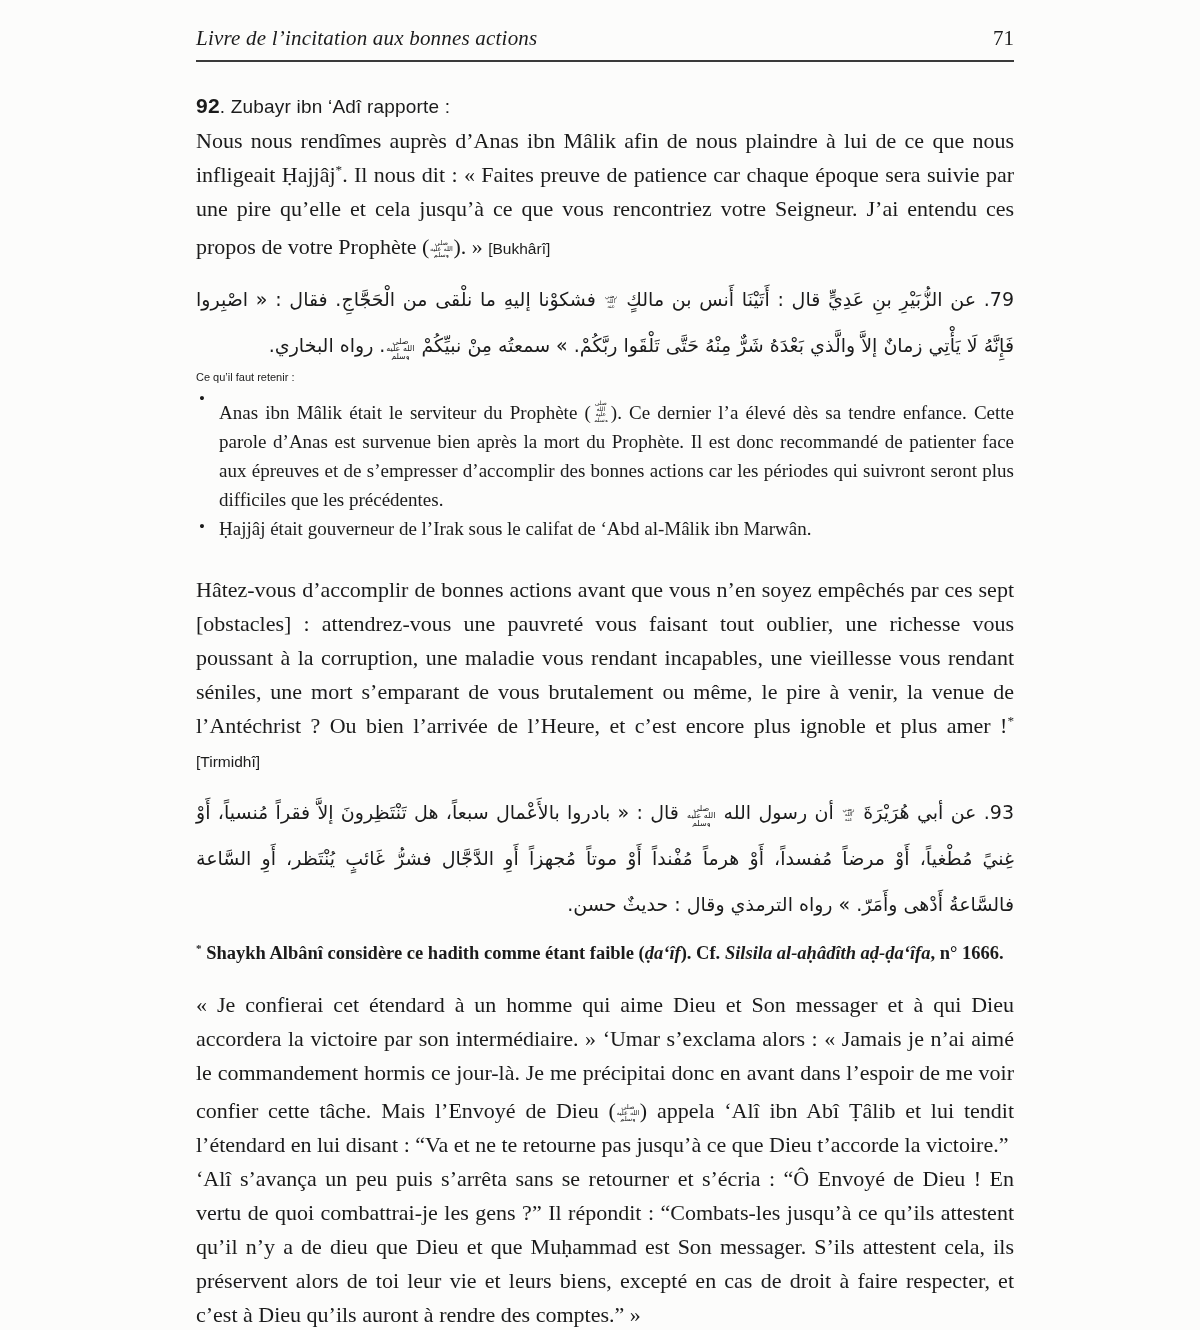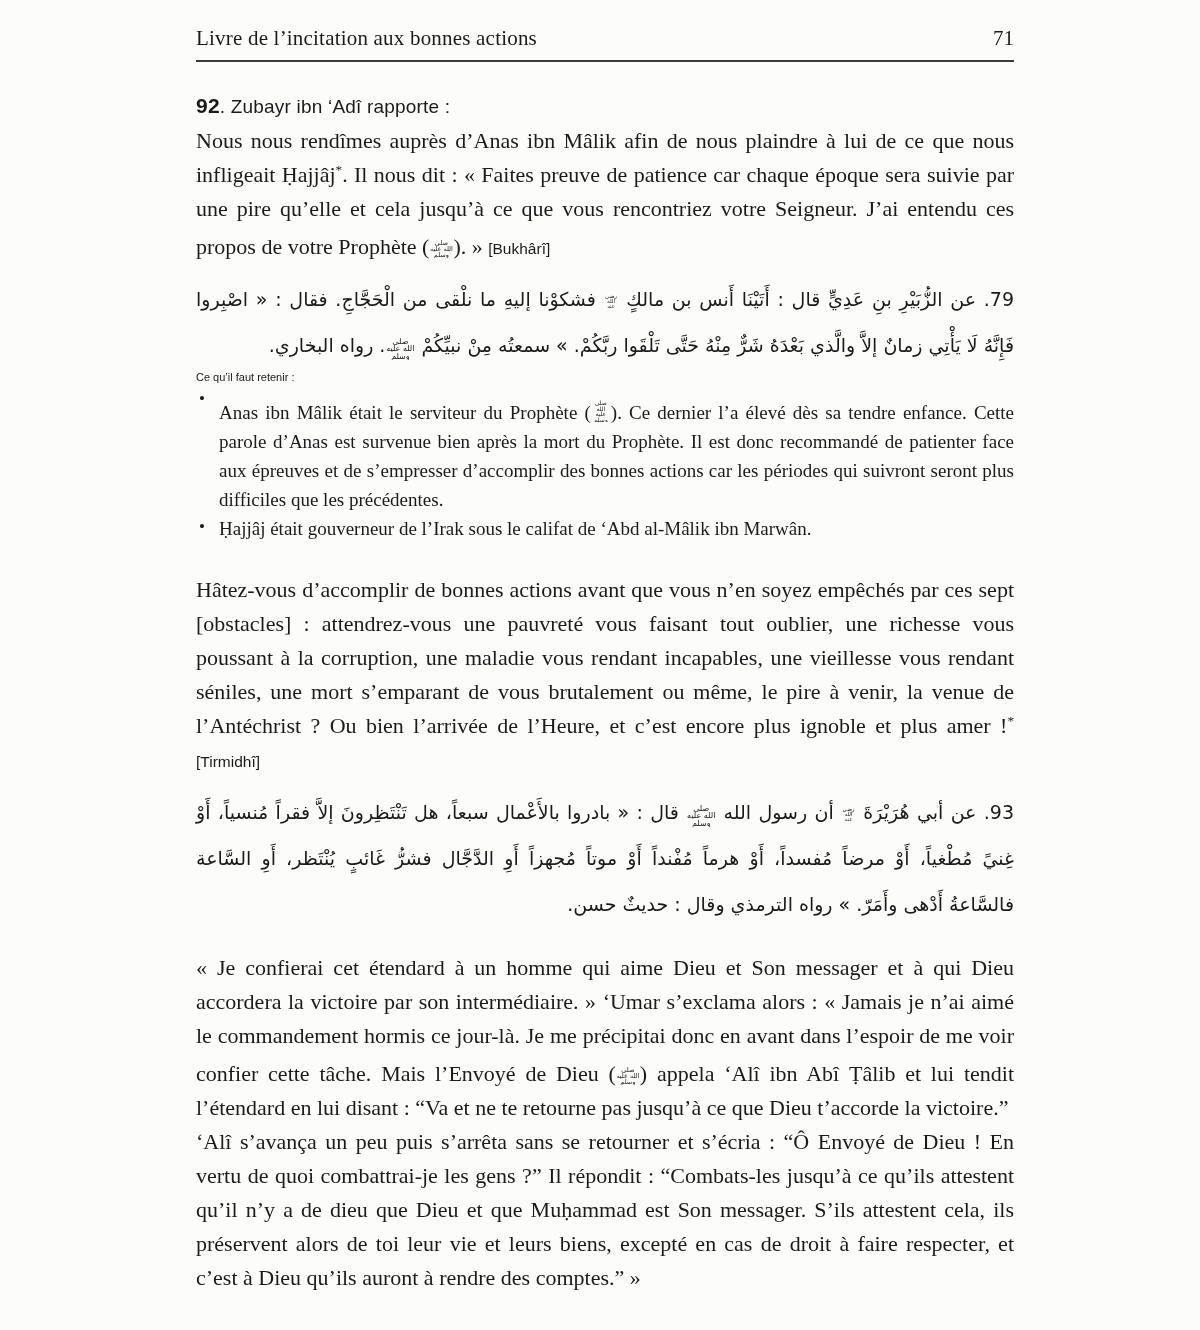--- a/index.html
+++ b/index.html
@@ -9,21 +9,21 @@
     overflow:hidden;
     font-family:"Liberation Serif",serif;
   }
   .page{box-sizing:border-box;width:1200px;height:1330px;padding:26px 186px 0 196px;}
 
   
   .running-header{
     display:flex;justify-content:space-between;align-items:baseline;
     border-bottom:2px solid #3a3a3a;padding-bottom:9px;
   }
-  .book-title{font-size:21px;letter-spacing:.2px;}
+  .book-title{font-style:italic;font-size:21px;letter-spacing:.2px;}
   .page-number{font-size:21px;}
 
   
   .sec-head{
     font-family:"Liberation Sans",sans-serif;
     font-size:19px;font-weight:400;margin:0 0 6px 0;letter-spacing:.2px;
   }
   .sec-num{font-weight:700;font-size:21px;margin-top:36px;}
 
   
@@ -83,20 +83,21 @@
     <div class="retenir-title">Ce qu’il faut retenir :</div>
     <ul class="notes">
       <li><span>Anas ibn Mâlik était le serviteur du Prophète (</span><span class="saws saws-sm">صلى الله عليه وسلم</span><span>). Ce dernier l’a élevé dès sa tendre enfance. Cette parole d’Anas est survenue bien après la mort du Prophète. Il est donc recommandé de patienter face aux épreuves et de s’empresser d’accomplir des bonnes actions car les périodes qui suivront seront plus difficiles que les précédentes.</span></li>
       <li>Ḥajjâj était gouverneur de l’Irak sous le califat de ‘Abd al-Mâlik ibn Marwân.</li>
     </ul>
   </div>
 
   <div class="section-93">
     <p class="fr"><span>Hâtez-vous d’accomplir de bonnes actions avant que vous n’en soyez empêchés par ces sept [obstacles] : attendrez-vous une pauvreté vous faisant tout oublier, une richesse vous poussant à la corruption, une maladie vous rendant incapables, une vieillesse vous rendant séniles, une mort s’emparant de vous brutalement ou même, le pire à venir, la venue de l’Antéchrist ? Ou bien l’arrivée de l’Heure, et c’est encore plus ignoble et plus amer !</span><sup class="fn">*</sup> <span class="source-tag">[Tirmidhî]</span></p>
     <p class="ar"><span>93. عن أبي هُرَيْرَةَ </span><span class="radi">رضي الله عنه</span><span> أن رسول الله </span><span class="saws saws-ar">صلى الله عليه وسلم</span><span> قال : « بادروا بالأَعْمال سبعاً، هل تَنْتَظِرونَ إلاَّ فقراً مُنسياً، أَوْ غِنيً مُطْغياً، أَوْ مرضاً مُفسداً، أَوْ هرماً مُفْنداً أَوْ موتاً مُجهزاً أَوِ الدَّجَّال فشرُّ غَائبٍ يُنْتَظر، أَوِ السَّاعة فالسَّاعةُ أَدْهى وأَمَرّ. » رواه الترمذي وقال : حديثٌ حسن.</span></p>
+    <p class="footnote"><sup class="fn">*</sup><span> Shaykh Albânî considère ce hadith comme étant faible (</span><span class="it">ḍa‘îf</span><span>). Cf. </span><span class="it">Silsila al-aḥâdîth aḍ-ḍa‘îfa</span><span>, n° 1666.</span></p>
   </div>
 
   <div class="section-94">
     <p class="fr"><span>« Je confierai cet étendard à un homme qui aime Dieu et Son messager et à qui Dieu accordera la victoire par son intermédiaire. » ‘Umar s’exclama alors : « Jamais je n’ai aimé le commandement hormis ce jour-là. Je me précipitai donc en avant dans l’espoir de me voir confier cette tâche. Mais l’Envoyé de Dieu (</span><span class="saws">صلى الله عليه وسلم</span><span>) appela ‘Alî ibn Abî Ṭâlib et lui tendit l’étendard en lui disant : “Va et ne te retourne pas jusqu’à ce que Dieu t’accorde la victoire.”</span></p>
     <p class="fr"><span>‘Alî s’avança un peu puis s’arrêta sans se retourner et s’écria : “Ô Envoyé de Dieu ! En vertu de quoi combattrai-je les gens ?” Il répondit : “Combats-les jusqu’à ce qu’ils attestent qu’il n’y a de dieu que Dieu et que Muḥammad est Son messager. S’ils attestent cela, ils préservent alors de toi leur vie et leurs biens, excepté en cas de droit à faire respecter, et c’est à Dieu qu’ils auront à rendre des comptes.” »</span> </p>
 
   </div>
 
 </div>
 

